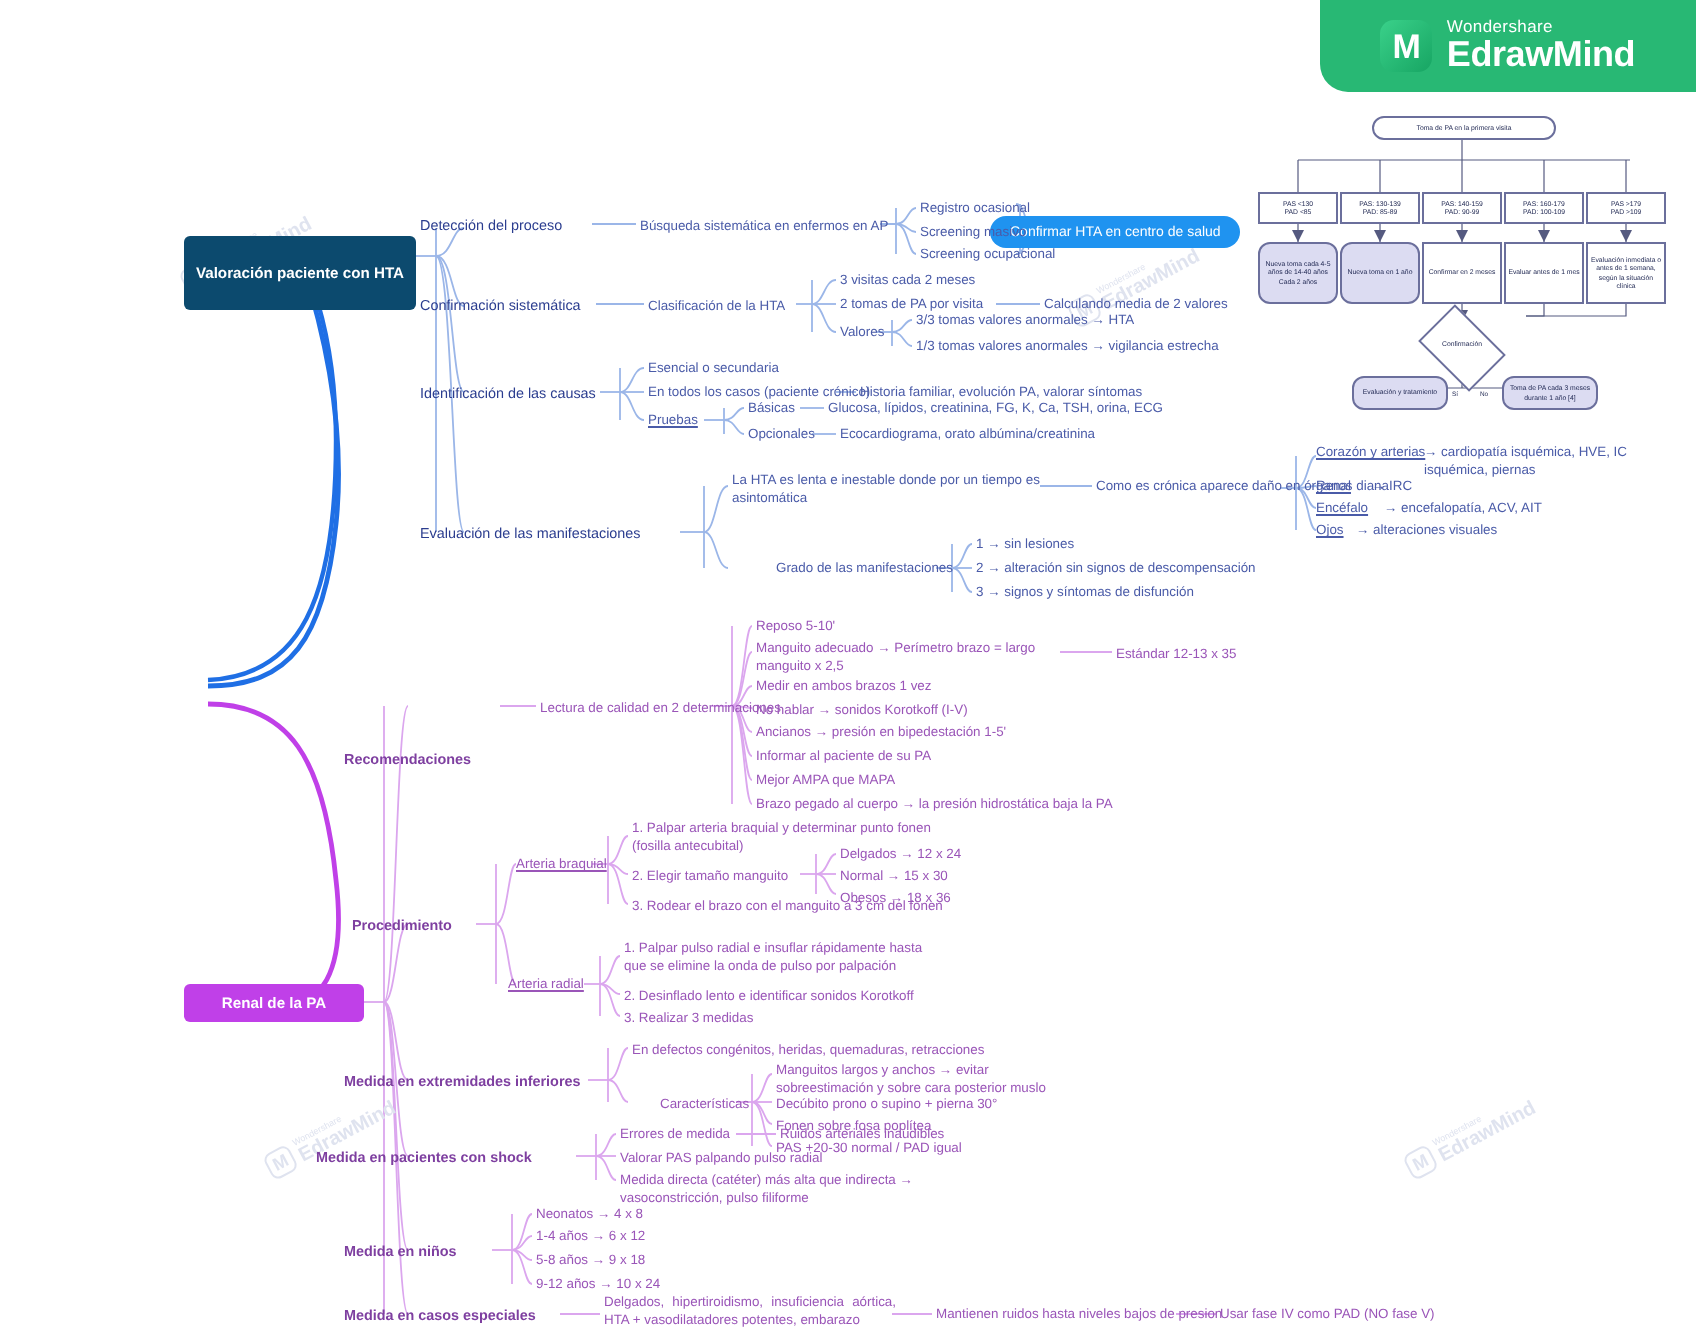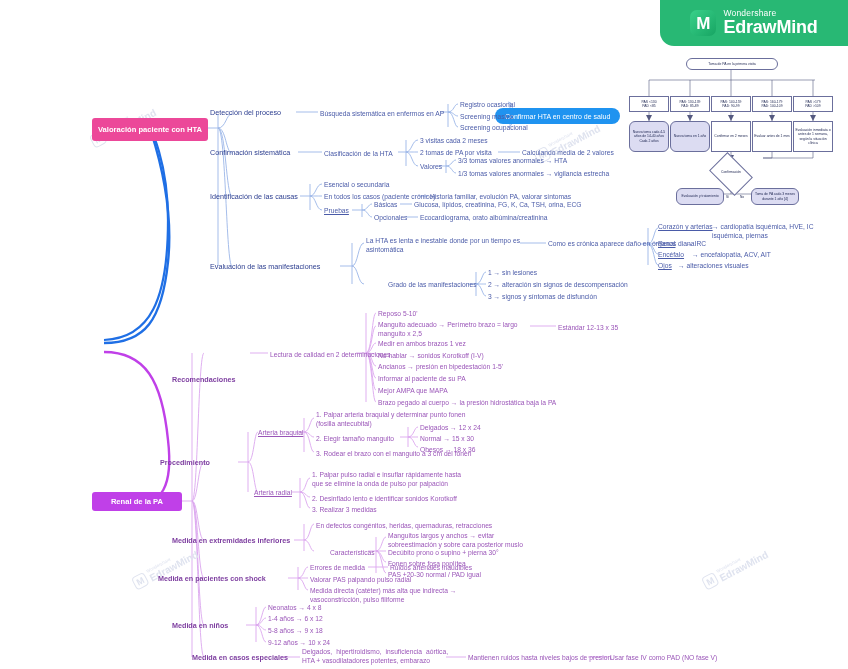--- a/index.html
+++ b/index.html
@@ -35,22 +35,22 @@
   .node { position:absolute; white-space:nowrap; }
 
   .root {
     left:8px; top:333px; width:96px; height:26px;
     border:1px solid #d7dbe8; border-radius:13px; background:#fff;
     display:flex; align-items:center; justify-content:center;
     font-size:10px; font-weight:bold; color:#333a4d;
     box-shadow:0 1px 2px rgba(0,0,0,.06);
   }
   .branch1 {
-    left:92px; top:118px; width:116px; height:23px;
-    background:#ec4899; border-radius:3px;
+    left:92px; top:118px; width:116px; height:37px;
+    background:#0c4a6e; border-radius:3px;
     display:flex; align-items:center; justify-content:center;
     color:#fff; font-size:7.6px; font-weight:bold;
   }
   .branch2 {
     left:92px; top:492px; width:90px; height:19px;
     background:#c040e8; border-radius:3px;
     display:flex; align-items:center; justify-content:center;
     color:#fff; font-size:7.6px; font-weight:bold;
   }
   .pill {
@@ -340,21 +340,21 @@
   <div class="t p" style="left:378px; top:309px;">Reposo 5-10'</div>
   <div class="t p wrap" style="left:378px; top:320px; width:152px;">Manguito adecuado  → Perímetro brazo = largo manguito x 2,5</div>
   <div class="t p" style="left:558px; top:323px;">Estándar 12-13 x 35</div>
   <div class="t p" style="left:378px; top:339px;">Medir en ambos brazos 1 vez</div>
   <div class="t p" style="left:378px; top:351px;">No hablar  → sonidos Korotkoff (I-V)</div>
   <div class="t p" style="left:378px; top:362px;">Ancianos → presión en bipedestación 1-5'</div>
   <div class="t p" style="left:378px; top:374px;">Informar al paciente de su PA</div>
   <div class="t p" style="left:378px; top:386px;">Mejor AMPA que MAPA</div>
   <div class="t p" style="left:378px; top:398px;">Brazo pegado al cuerpo → la presión hidrostática baja la PA</div>
 
-  <div class="t p2" style="left:160px; top:458px;">Procedimiento</div>
+  <div class="t p2" style="left:176px; top:458px;">Procedimiento</div>
   <div class="t p u" style="left:258px; top:428px;">Arteria braquial</div>
   <div class="t p wrap" style="left:316px; top:410px; width:150px;">1. Palpar arteria braquial y determinar punto fonen (fosilla antecubital)</div>
   <div class="t p" style="left:316px; top:434px;">2. Elegir tamaño manguito</div>
   <div class="t p" style="left:420px; top:423px;">Delgados  → 12 x 24</div>
   <div class="t p" style="left:420px; top:434px;">Normal → 15 x 30</div>
   <div class="t p" style="left:420px; top:445px;">Obesos → 18 x 36</div>
   <div class="t p" style="left:316px; top:449px;">3. Rodear el brazo con el manguito a 3 cm del fonen</div>
 
   <div class="t p u" style="left:254px; top:488px;">Arteria radial</div>
   <div class="t p wrap" style="left:312px; top:470px; width:158px;">1. Palpar pulso radial e insuflar rápidamente hasta que se elimine la onda de pulso por palpación</div>
@@ -374,21 +374,21 @@
   <div class="t p" style="left:390px; top:563px;">Ruidos arteriales inaudibles</div>
   <div class="t p" style="left:310px; top:575px;">Valorar PAS palpando pulso radial</div>
   <div class="t p wrap" style="left:310px; top:586px; width:166px;">Medida directa (catéter) más alta que indirecta  → vasoconstricción, pulso filiforme</div>
 
   <div class="t p2" style="left:172px; top:621px;">Medida en niños</div>
   <div class="t p" style="left:268px; top:603px;">Neonatos → 4 x 8</div>
   <div class="t p" style="left:268px; top:614px;">1-4 años → 6 x 12</div>
   <div class="t p" style="left:268px; top:626px;">5-8 años → 9 x 18</div>
   <div class="t p" style="left:268px; top:638px;">9-12 años → 10 x 24</div>
 
-  <div class="t p2" style="left:172px; top:653px;margin-left:20px;">Medida en casos especiales</div>
+  <div class="t p2" style="left:172px; top:653px;">Medida en casos especiales</div>
   <div class="t p wrap" style="left:302px; top:647px; width:146px; text-align:justify;">Delgados, hipertiroidismo, insuficiencia aórtica, HTA + vasodilatadores potentes, embarazo</div>
   <div class="t p" style="left:468px; top:653px;">Mantienen ruidos hasta niveles bajos de presion</div>
   <div class="t p" style="left:610px; top:653px;">Usar fase IV como PAD (NO fase V)</div>
 
   <div>
     <svg class="lines" viewBox="0 0 848 669">
       <g stroke="#555a80" stroke-width="0.6" fill="none">
         <path d="M731 70 L 731 80"></path>
         <path d="M649 80 L 815 80"></path>
         <path d="M649 80 L 649 96"></path>

